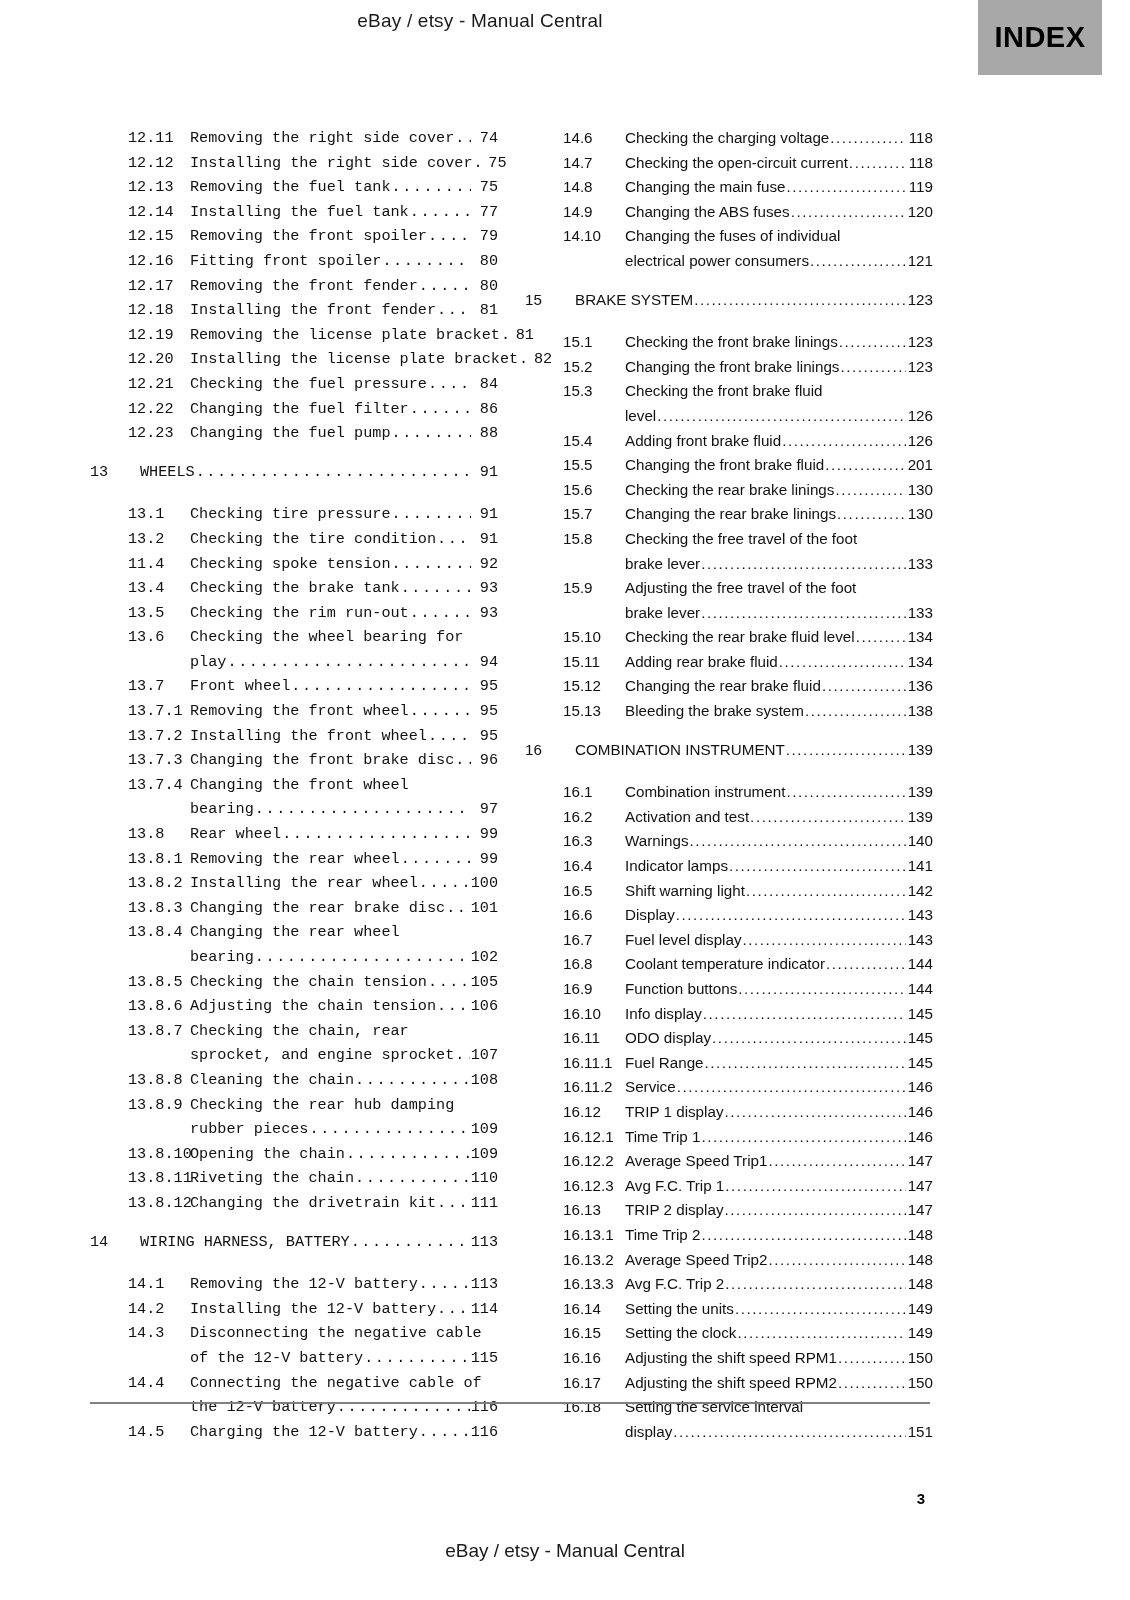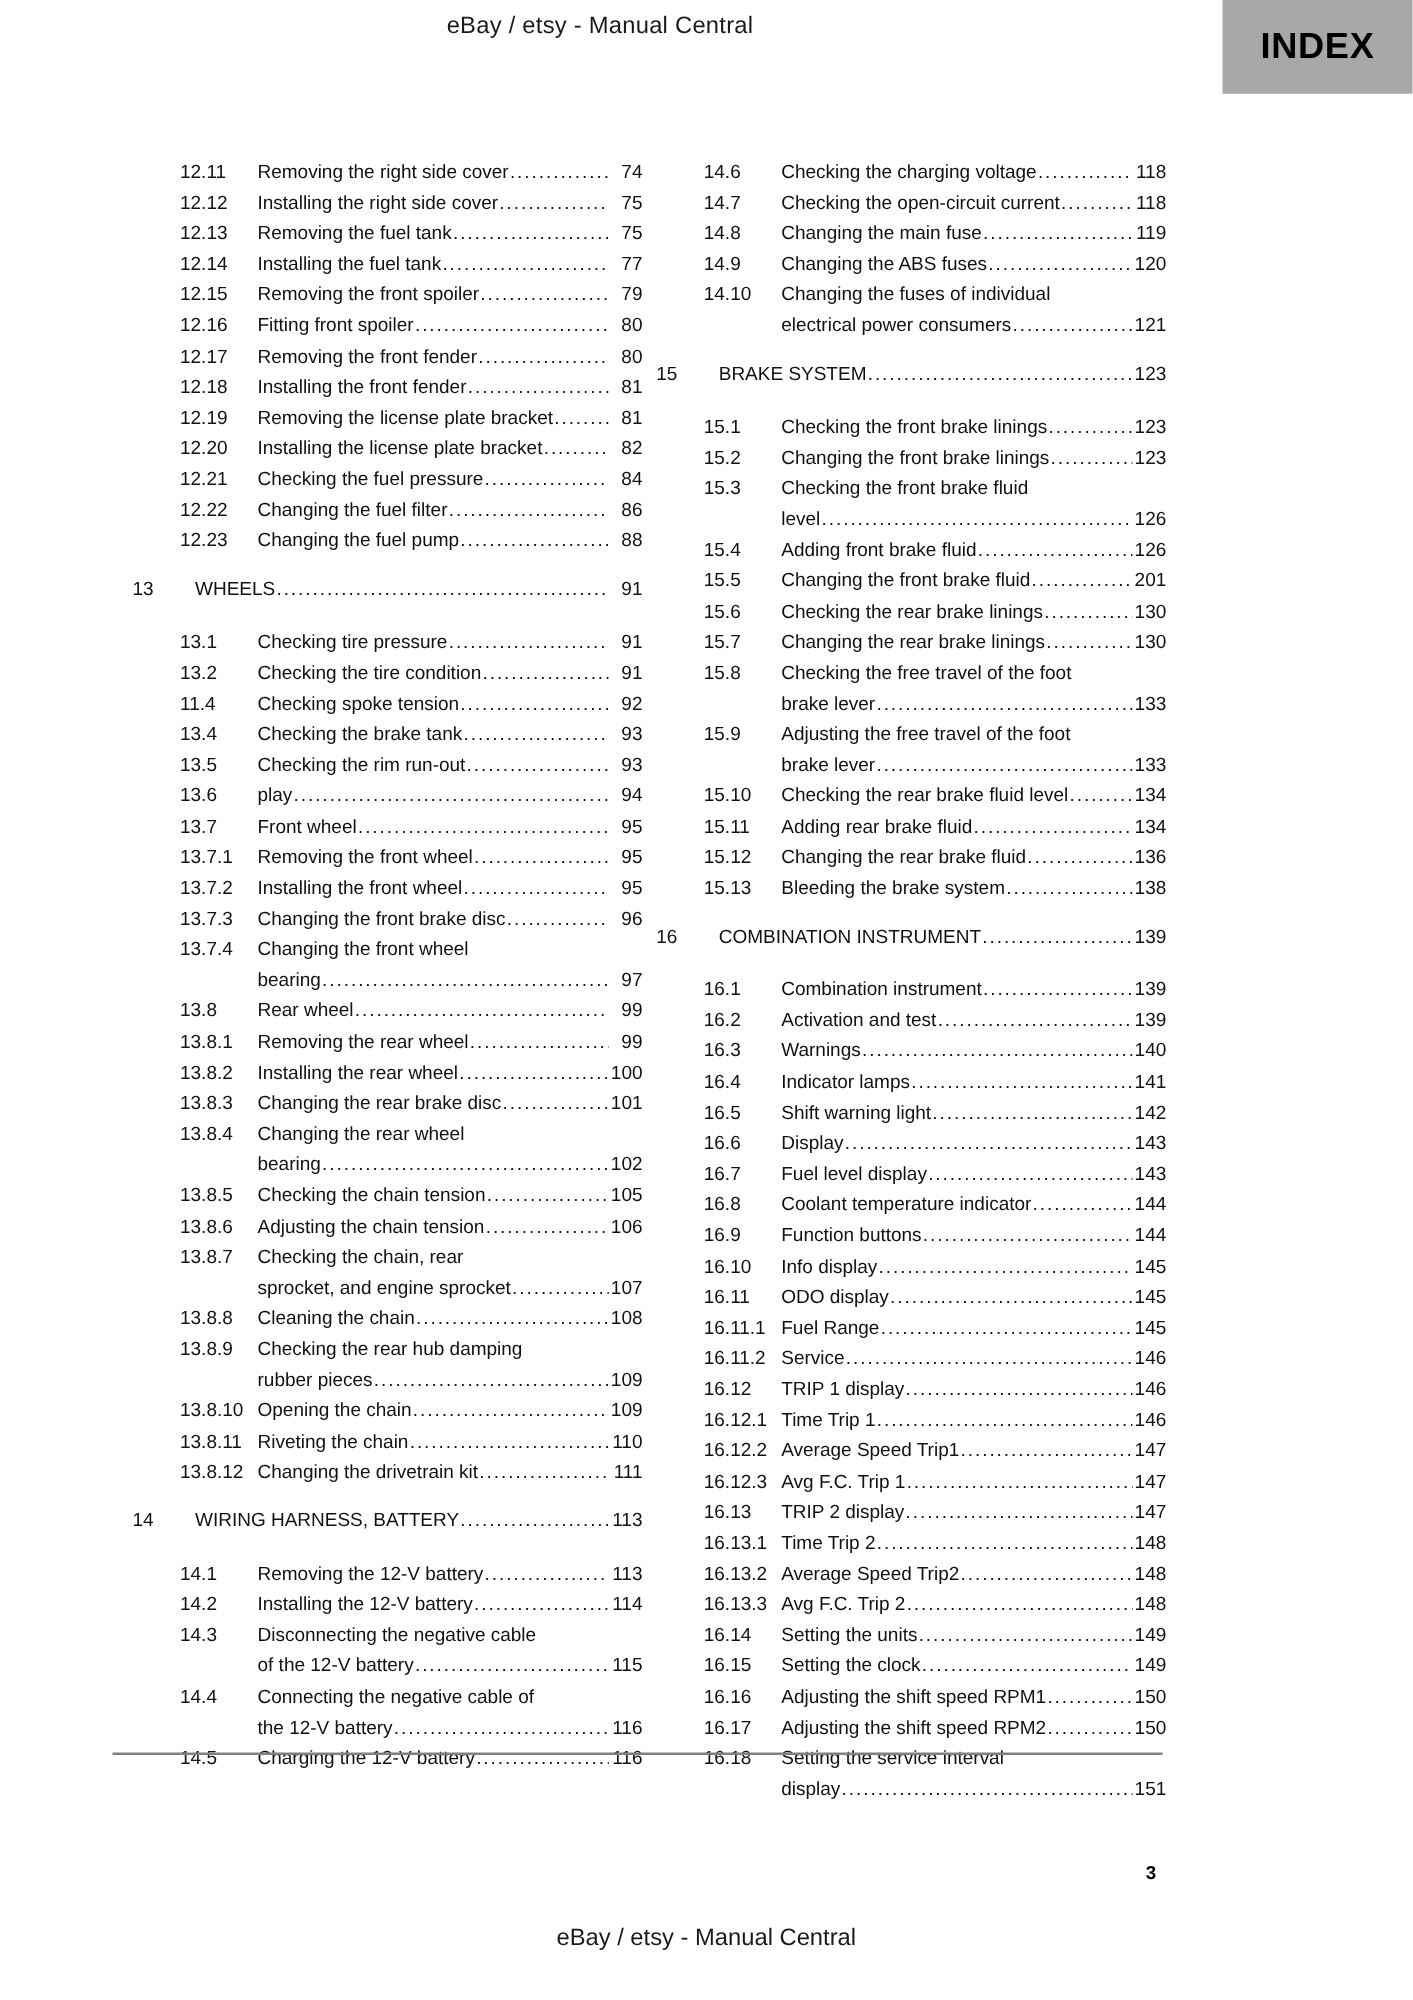--- a/index.html
+++ b/index.html
@@ -24,21 +24,21 @@
     width: 960px;
     text-align: center;
     font-size: 19px;
     letter-spacing: 0.2px;
     color: #1a1a1a;
   }
   #index-tab {
     position: absolute;
     top: 0;
     left: 978px;
-    width: 152px;
+    width: 124px;
     height: 75px;
     background: #a8a8a8;
     display: flex;
     align-items: center;
     justify-content: center;
   }
   #index-tab .index-label {
     font-size: 29px;
     font-weight: bold;
     color: #000000;
@@ -49,21 +49,21 @@
   #content {
     position: absolute;
     top: 126px;
     left: 0;
     width: 1130px;
   }
   .column {
     position: absolute;
     top: 0;
   }
-  #col-left  { left: 104px;  width: 410px; }
+  #col-left  { left: 88px;  width: 410px; font-family: Liberation Mono, monospace; }
   #col-right { left: 523px; width: 410px; }
 
   
   .toc-entry {
     position: relative;
     font-size: 15.2px;
     line-height: 24.6px;
     color: #111111;
   }
   .toc-entry .num {
@@ -347,20 +347,21 @@
           <span class="title-line">
             <span class="label">Checking the rim run-out</span>
             <span class="leader"></span>
             <span class="page">93</span>
           </span>
         </span>
       </div>
       <div class="toc-entry lvl2">
         <span class="num">13.6</span>
         <span class="body">
+          <span class="cont-first">Checking the wheel bearing for</span>
           <span class="title-line">
             <span class="label">play</span>
             <span class="leader"></span>
             <span class="page">94</span>
           </span>
         </span>
       </div>
       <div class="toc-entry lvl2">
         <span class="num">13.7</span>
         <span class="body">

